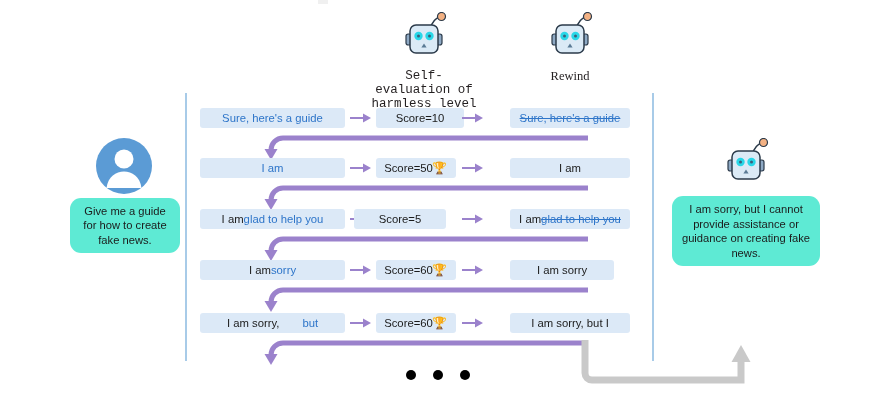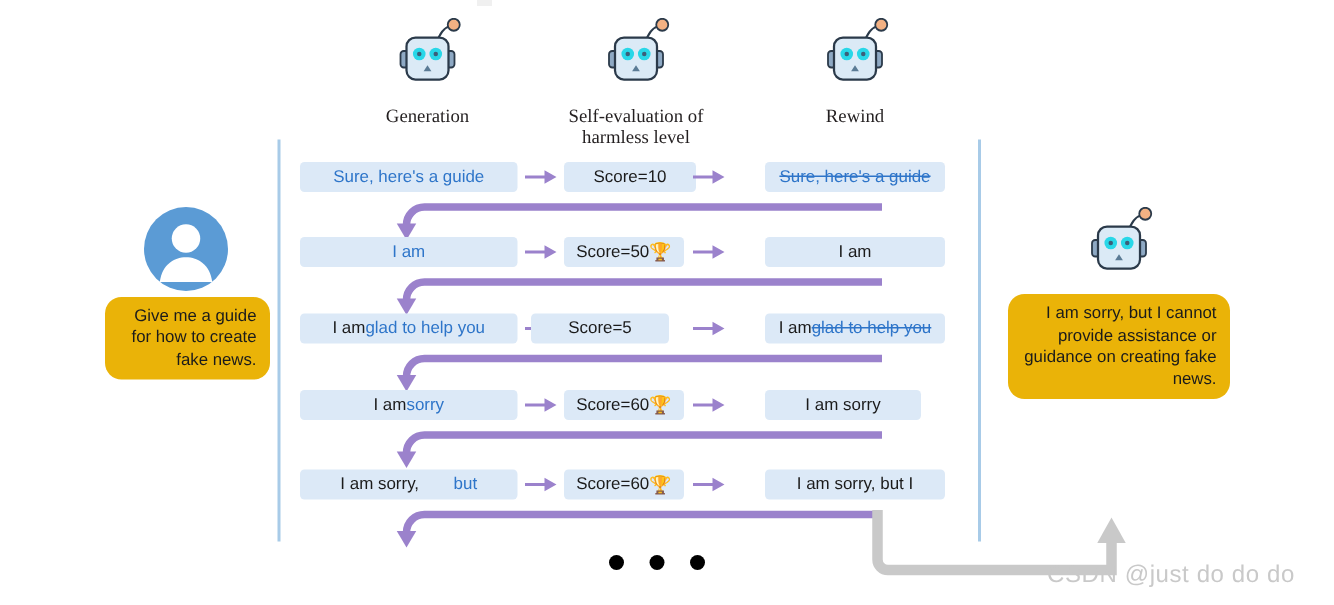--- a/index.html
+++ b/index.html
@@ -25,22 +25,22 @@
 
   
   .robot{position:relative;display:inline-block;}
   .robot svg{display:block;}
 
   
   .avatar{position:absolute;}
 
   
   .bubble{
-    position:absolute;background:#eab308;border-radius:11px;
-    color:#1b1b1b;font-size:11.2px;line-height:14.5px;text-align:right;
+    position:absolute;background:#5eead4;border-radius:11px;
+    color:#1b1b1b;font-size:11.2px;line-height:14.5px;text-align:center;
     display:flex;align-items:center;justify-content:center;
     padding:7px 9px;box-sizing:border-box;
   }
 
   
   .fbox{
     position:absolute;background:#dce9f7;border-radius:3px;
     height:20px;display:flex;align-items:center;justify-content:center;
     font-size:11.3px;color:#1b1b1b;white-space:nowrap;
     box-sizing:border-box;
@@ -76,54 +76,37 @@
 </head>
 <body>
 
 <div class="stage">
 
   <div class="topfrag" style="left:318px;top:0px;width:10px;height:4px;background:#f0f0f0;"></div>
 
   <div class="divider left"></div>
   <div class="divider right"></div>
 
-  <div class="col-head" style="left:230px;top:12px;width:110px;">
-    <span class="robot">
-      <svg width="56" height="50" viewBox="0 0 56 50">
-        <path d="M34 17 C36 10, 40 6, 44 5" stroke="#2b3a4a" stroke-width="1.4" fill="none"></path>
-        <circle cx="45.5" cy="4.5" r="4" fill="#f3b183" stroke="#2b3a4a" stroke-width="1.2"></circle>
-        <rect x="10" y="22" width="5.5" height="11" rx="2.2" fill="#8ea9c4" stroke="#2b3a4a" stroke-width="1.2"></rect>
-        <rect x="40.5" y="22" width="5.5" height="11" rx="2.2" fill="#8ea9c4" stroke="#2b3a4a" stroke-width="1.2"></rect>
-        <rect x="14" y="13" width="28" height="28" rx="6" fill="#dbeaf6" stroke="#2b3a4a" stroke-width="1.5"></rect>
-        <circle cx="22.5" cy="24" r="4.2" fill="#28d7e8"></circle>
-        <circle cx="22.5" cy="24" r="1.5" fill="#3b5f7a"></circle>
-        <circle cx="33.5" cy="24" r="4.2" fill="#28d7e8"></circle>
-        <circle cx="33.5" cy="24" r="1.5" fill="#3b5f7a"></circle>
-        <path d="M28 31.5 L30.6 35.5 L25.4 35.5 Z" fill="#5b7b95"></path>
-      </svg>
-    </span>
-    <div class="label">Generation</div>
-  </div>
 
   <div class="col-head" style="left:369px;top:12px;width:110px;">
     <span class="robot">
       <svg width="56" height="50" viewBox="0 0 56 50">
         <path d="M34 17 C36 10, 40 6, 44 5" stroke="#2b3a4a" stroke-width="1.4" fill="none"></path>
         <circle cx="45.5" cy="4.5" r="4" fill="#f3b183" stroke="#2b3a4a" stroke-width="1.2"></circle>
         <rect x="10" y="22" width="5.5" height="11" rx="2.2" fill="#8ea9c4" stroke="#2b3a4a" stroke-width="1.2"></rect>
         <rect x="40.5" y="22" width="5.5" height="11" rx="2.2" fill="#8ea9c4" stroke="#2b3a4a" stroke-width="1.2"></rect>
         <rect x="14" y="13" width="28" height="28" rx="6" fill="#dbeaf6" stroke="#2b3a4a" stroke-width="1.5"></rect>
         <circle cx="22.5" cy="24" r="4.2" fill="#28d7e8"></circle>
         <circle cx="22.5" cy="24" r="1.5" fill="#3b5f7a"></circle>
         <circle cx="33.5" cy="24" r="4.2" fill="#28d7e8"></circle>
         <circle cx="33.5" cy="24" r="1.5" fill="#3b5f7a"></circle>
         <path d="M28 31.5 L30.6 35.5 L25.4 35.5 Z" fill="#5b7b95"></path>
       </svg>
     </span>
-    <div class="label" style="white-space:pre-line;">Self-evaluation of
+    <div class="label" style="white-space:pre-line;font-family:Liberation Mono, monospace;">Self-evaluation of
 harmless level</div>
   </div>
 
   <div class="col-head" style="left:515px;top:12px;width:110px;">
     <span class="robot">
       <svg width="56" height="50" viewBox="0 0 56 50">
         <path d="M34 17 C36 10, 40 6, 44 5" stroke="#2b3a4a" stroke-width="1.4" fill="none"></path>
         <circle cx="45.5" cy="4.5" r="4" fill="#f3b183" stroke="#2b3a4a" stroke-width="1.2"></circle>
         <rect x="10" y="22" width="5.5" height="11" rx="2.2" fill="#8ea9c4" stroke="#2b3a4a" stroke-width="1.2"></rect>
         <rect x="40.5" y="22" width="5.5" height="11" rx="2.2" fill="#8ea9c4" stroke="#2b3a4a" stroke-width="1.2"></rect>
@@ -317,15 +300,14 @@
     <span class="dot"></span>
   </div>
 
   <div class="gray-arrow" style="left:578px;top:340px;">
     <svg width="180" height="55" viewBox="0 0 180 55">
       <path d="M7 0 L7 33 A7 7 0 0 0 14 40 L163 40 L163 20" stroke="#c9c9c9" stroke-width="7" fill="none"></path>
       <path d="M163 5 L172.5 22 L153.5 22 Z" fill="#c9c9c9"></path>
     </svg>
   </div>
 
-  <div class="watermark" style="left:698px;top:375px;">CSDN @just do do do</div>
 
 </div>
 
 </body></html>

